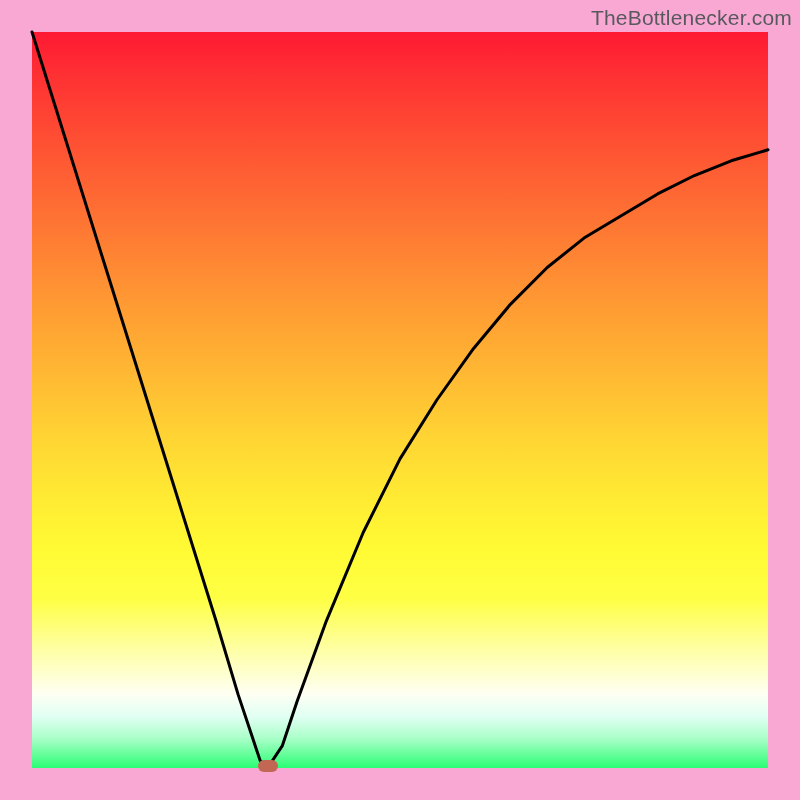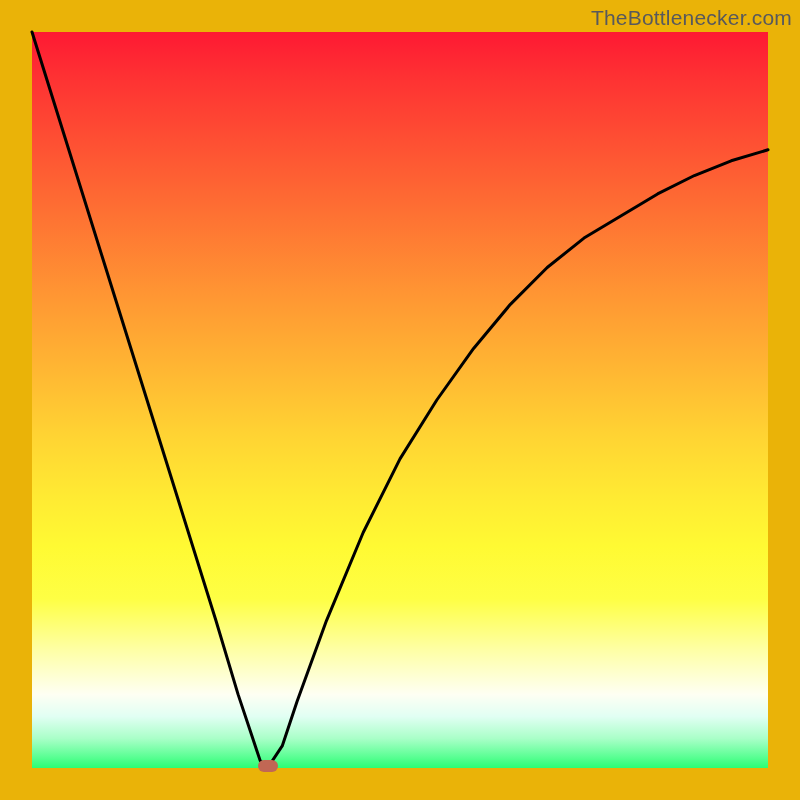--- a/index.html
+++ b/index.html
@@ -8,21 +8,21 @@
     width: 800px;
     height: 800px;
     background: #000;
     font-family: Arial, Helvetica, sans-serif;
     overflow: hidden;
   }
   .frame {
     position: absolute;
     left: 0; top: 0;
     width: 800px; height: 800px;
-    background: #eab308;
+    background: #f9a8d4;
   }
   .plot {
     position: absolute;
     left: 32px;
     top: 32px;
     width: 736px;
     height: 736px;
     background: linear-gradient(to bottom,
       #fe1933 0%,
       #fe3133 6%,

